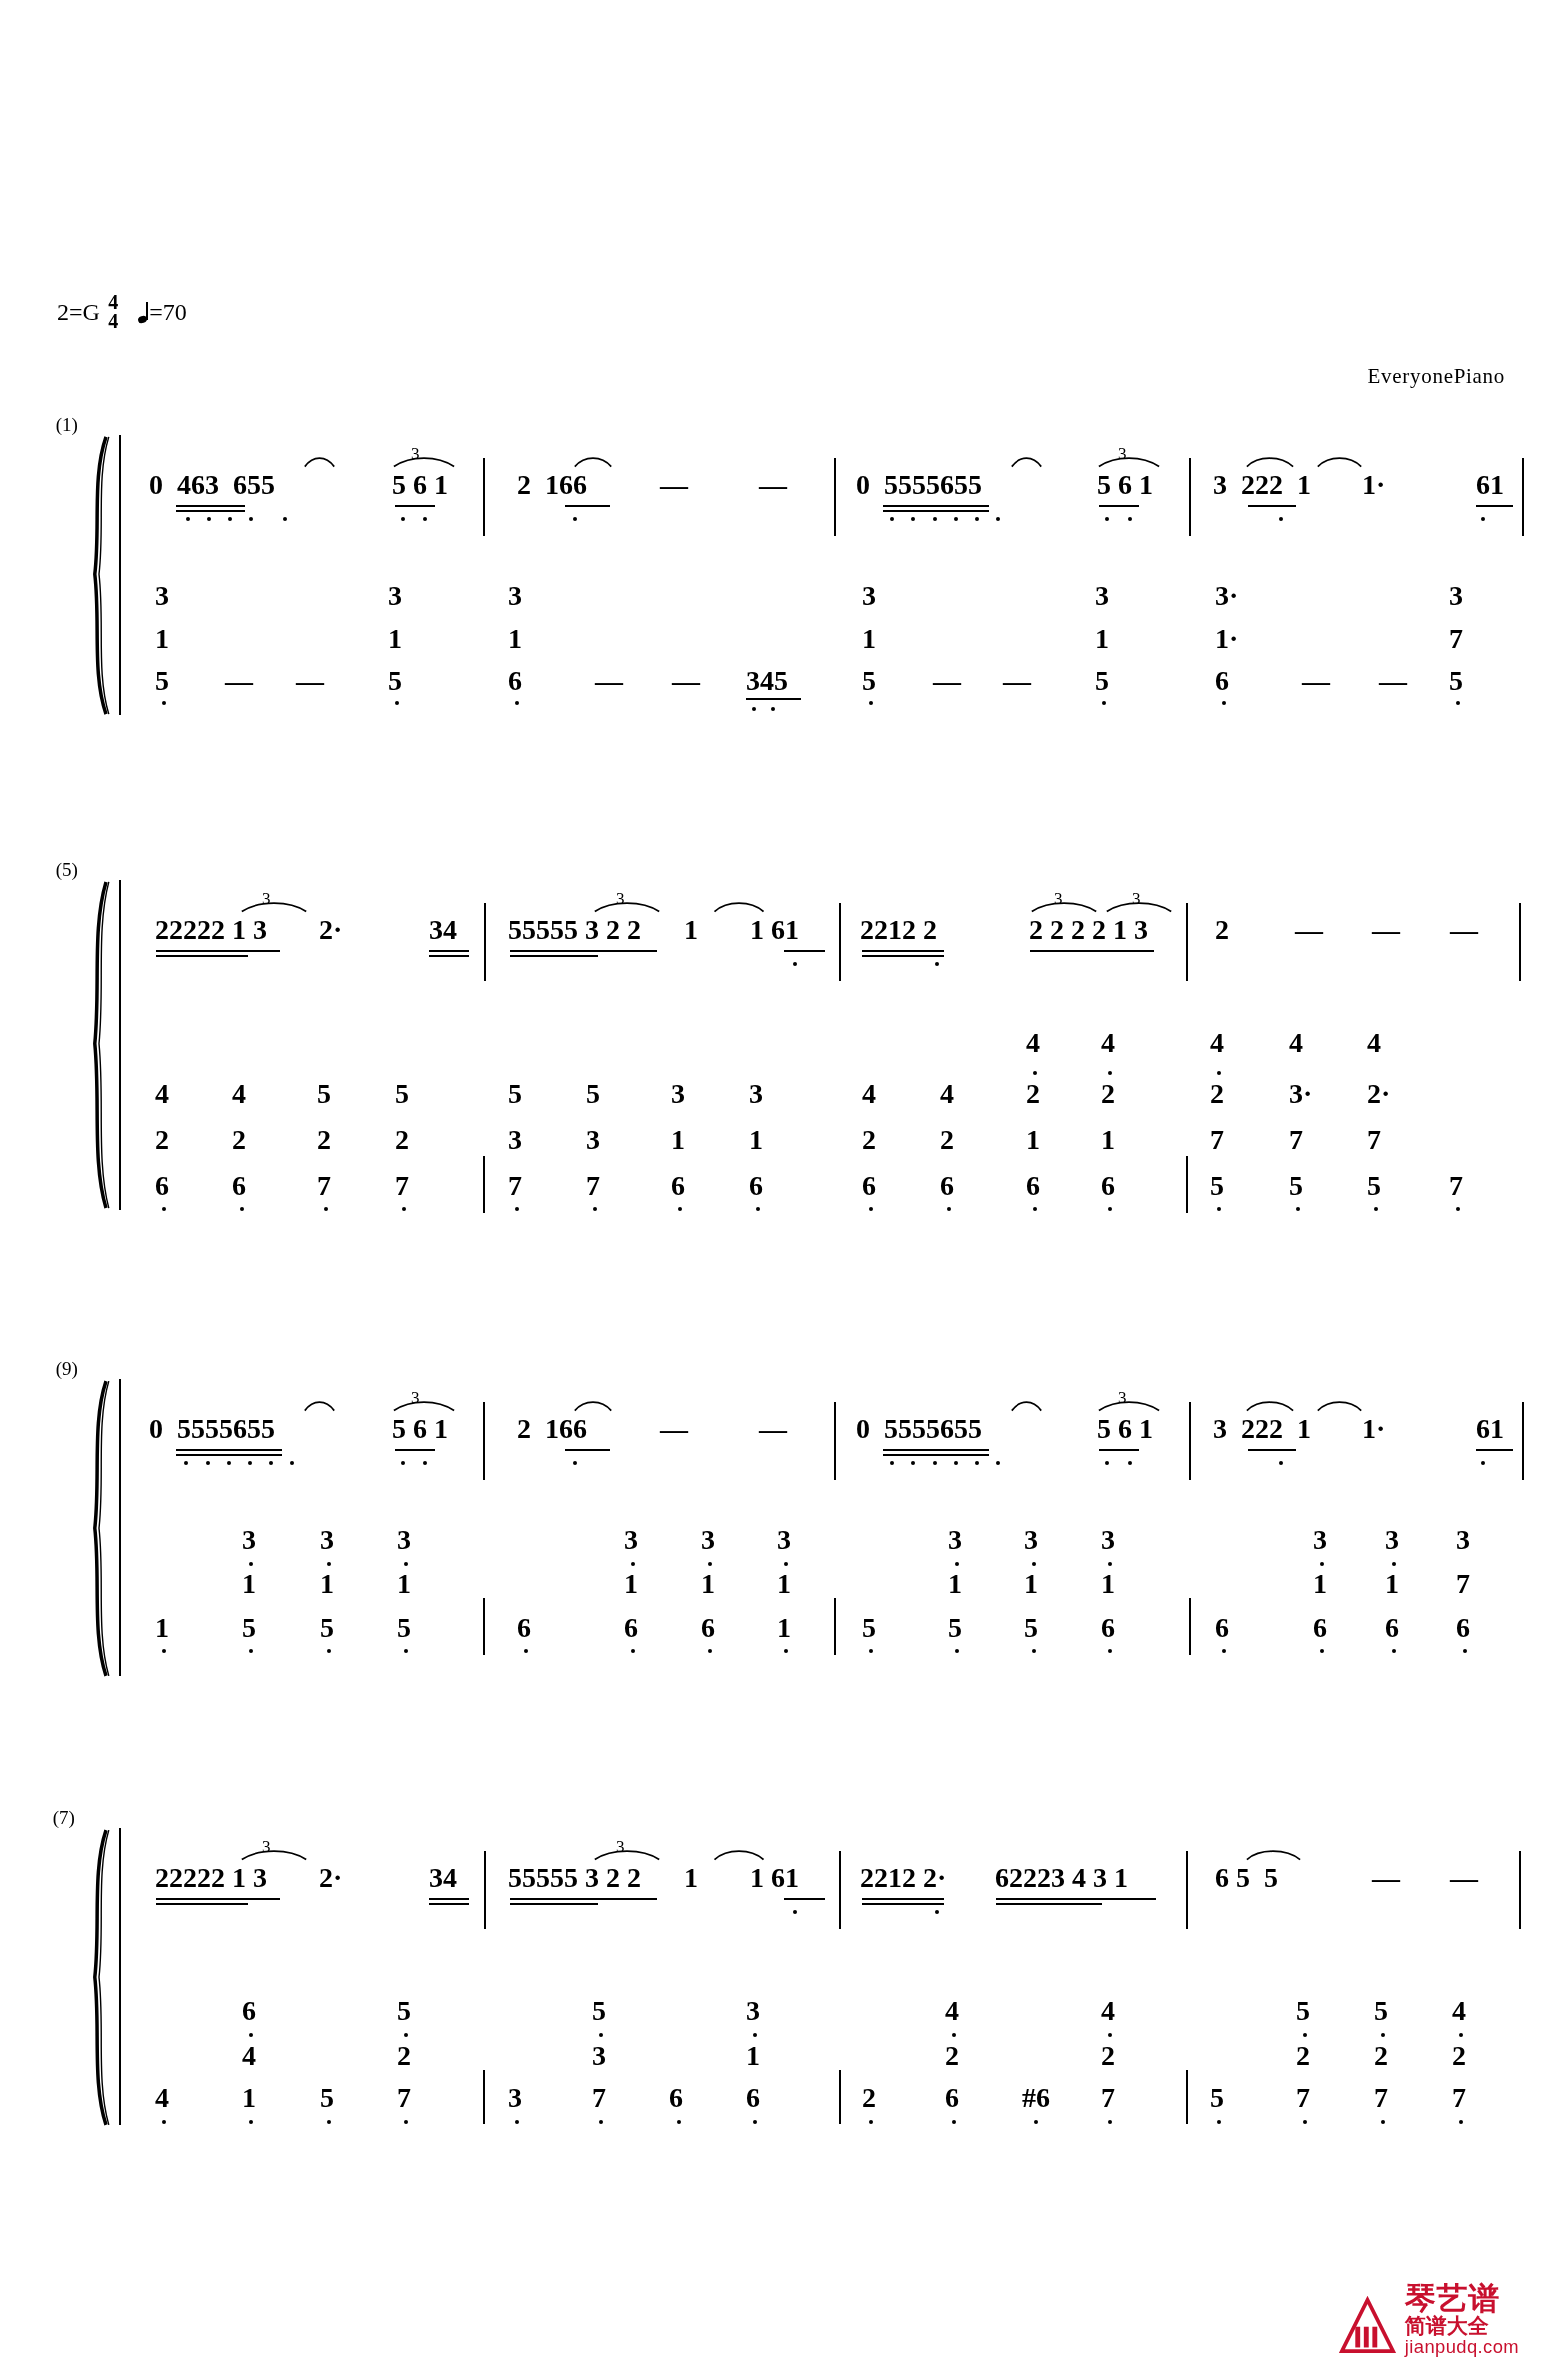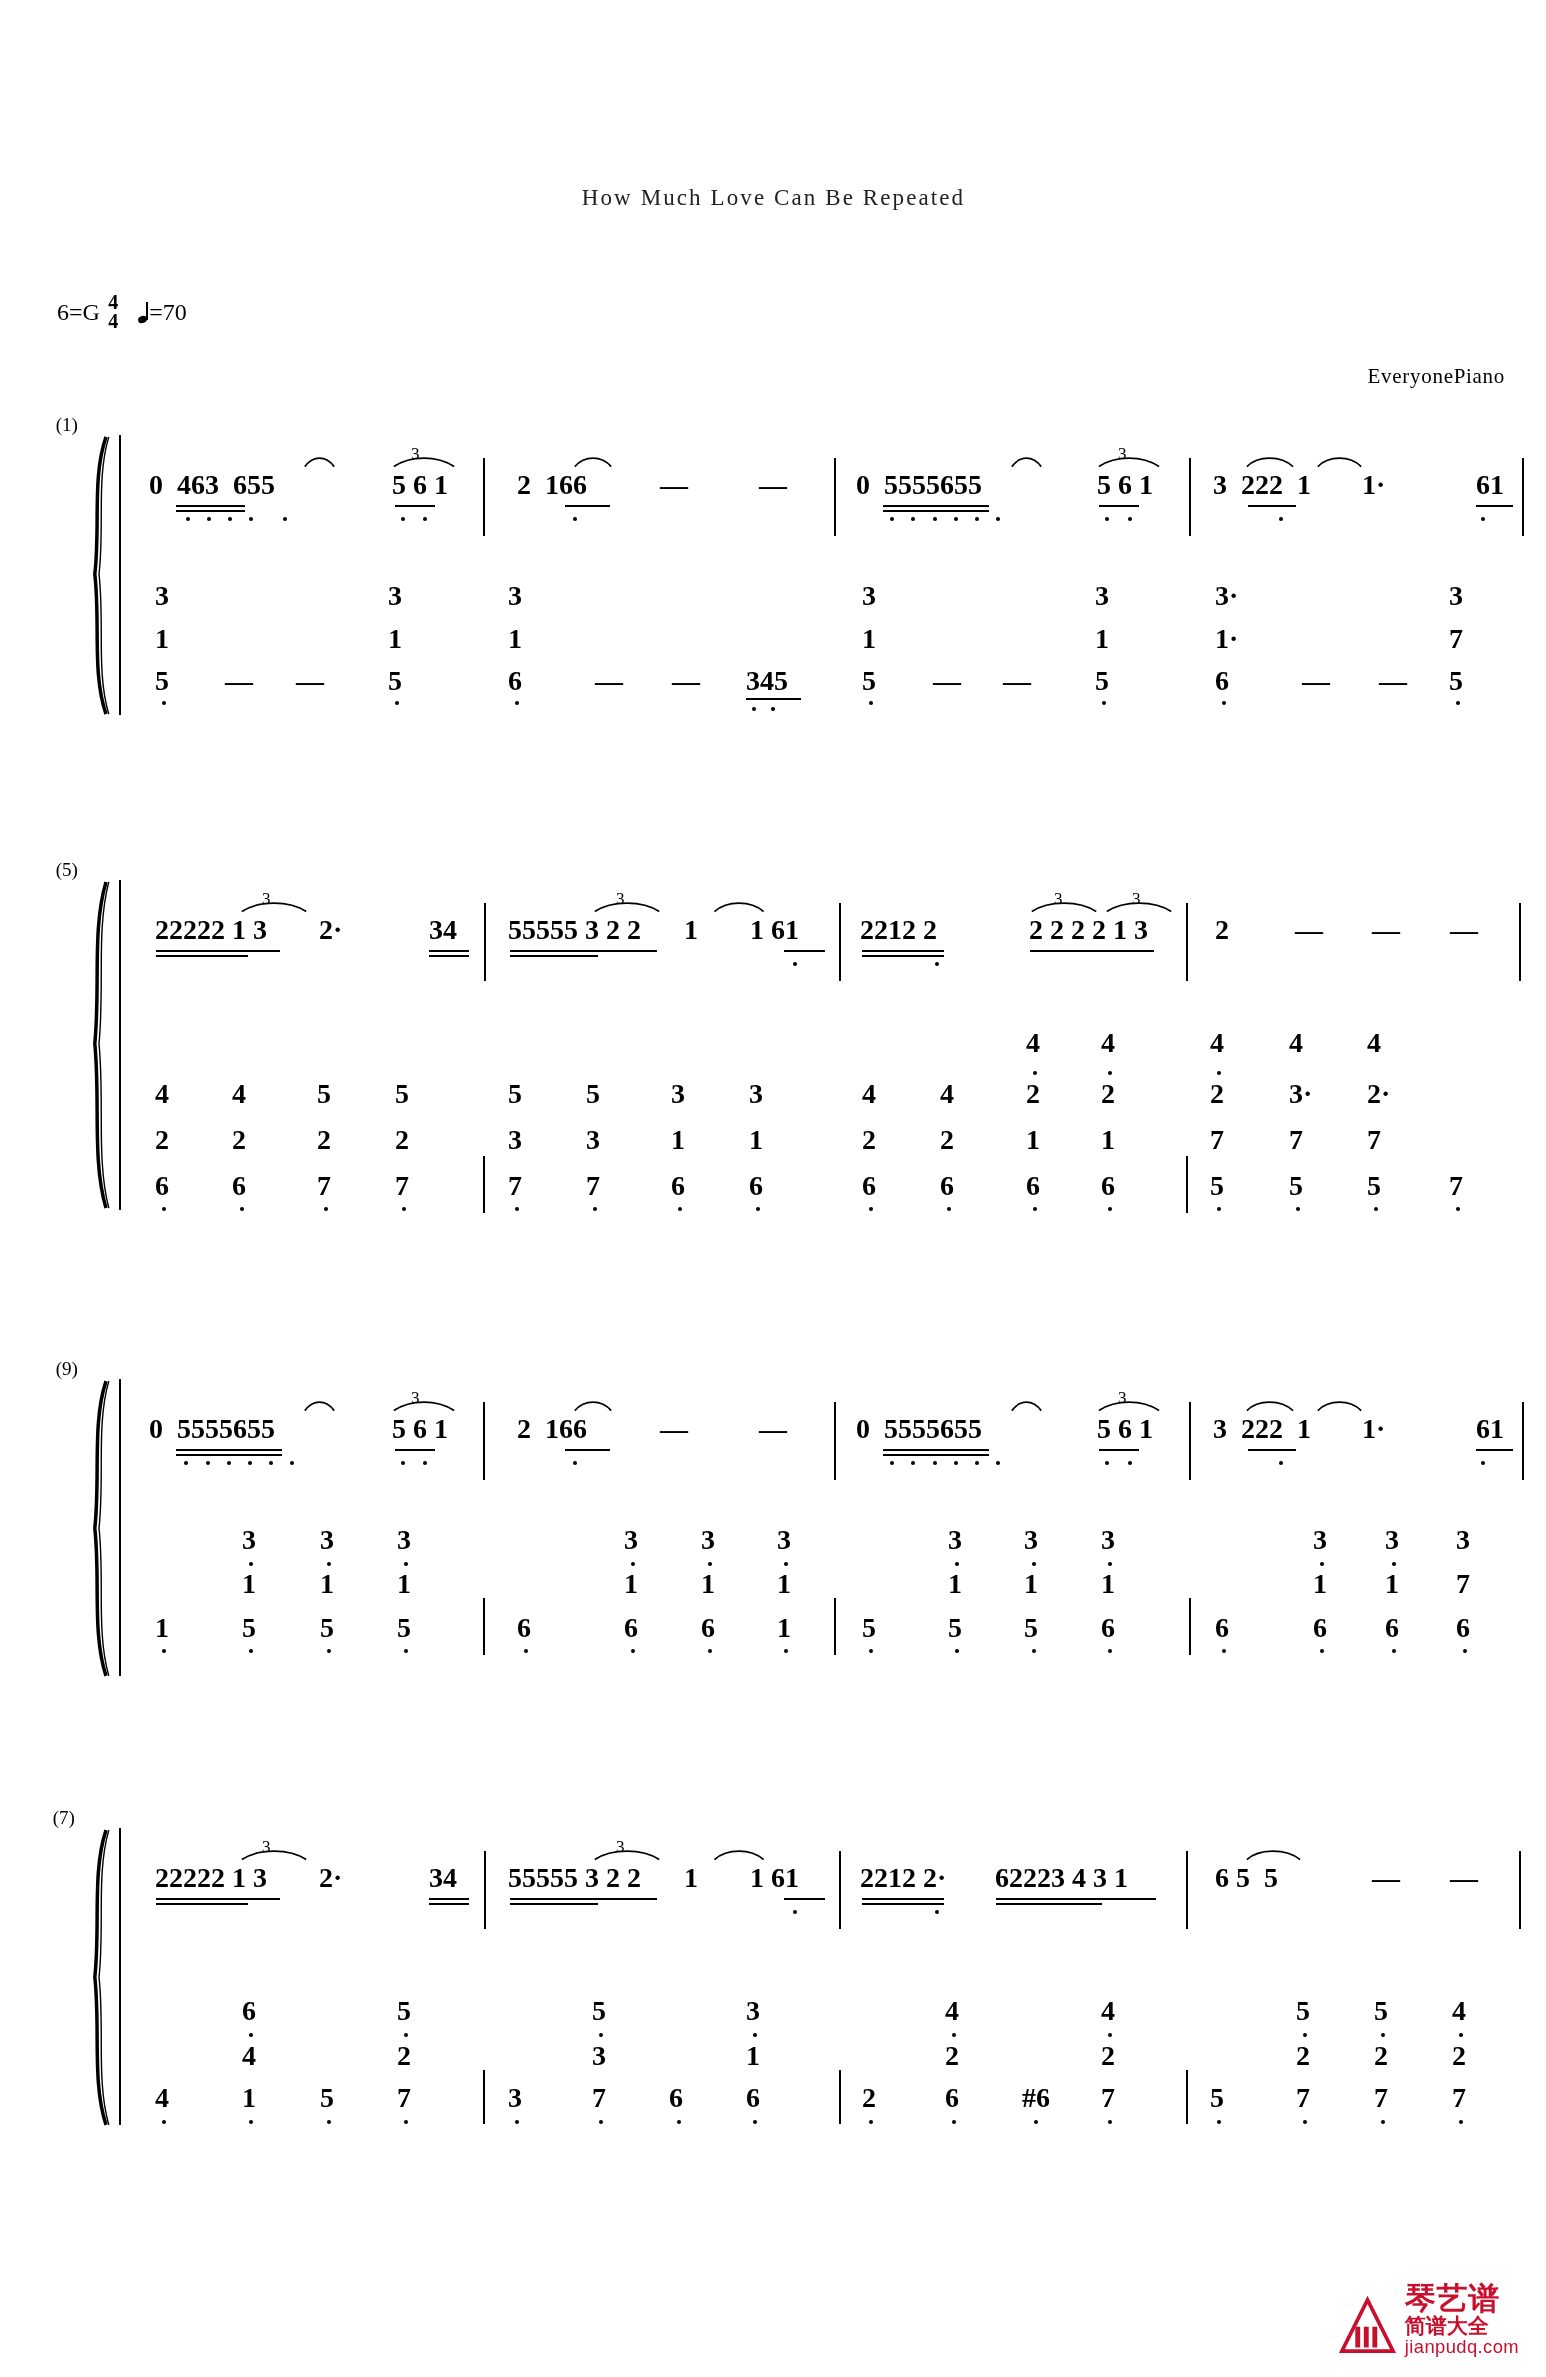--- a/index.html
+++ b/index.html
@@ -191,24 +191,23 @@
     font-size: 18.4px;
     color: #c8102e;
     letter-spacing: 0.4px;
   }
 </style>
 </head>
 <body>
 
 <div class="sheet">
 
-  <div class="subtitle">How Much Love Can Be Repeated</div>
 
   <div class="keysig">
-    <span>6=G</span>
+    <span>2=G</span>
     <span class="frac">
       <span>4</span>
       <span>4</span>
     </span>
     <span class="tempo">
       <span class="quarternote"></span>
       <span>=70</span>
     </span>
   </div>
 

